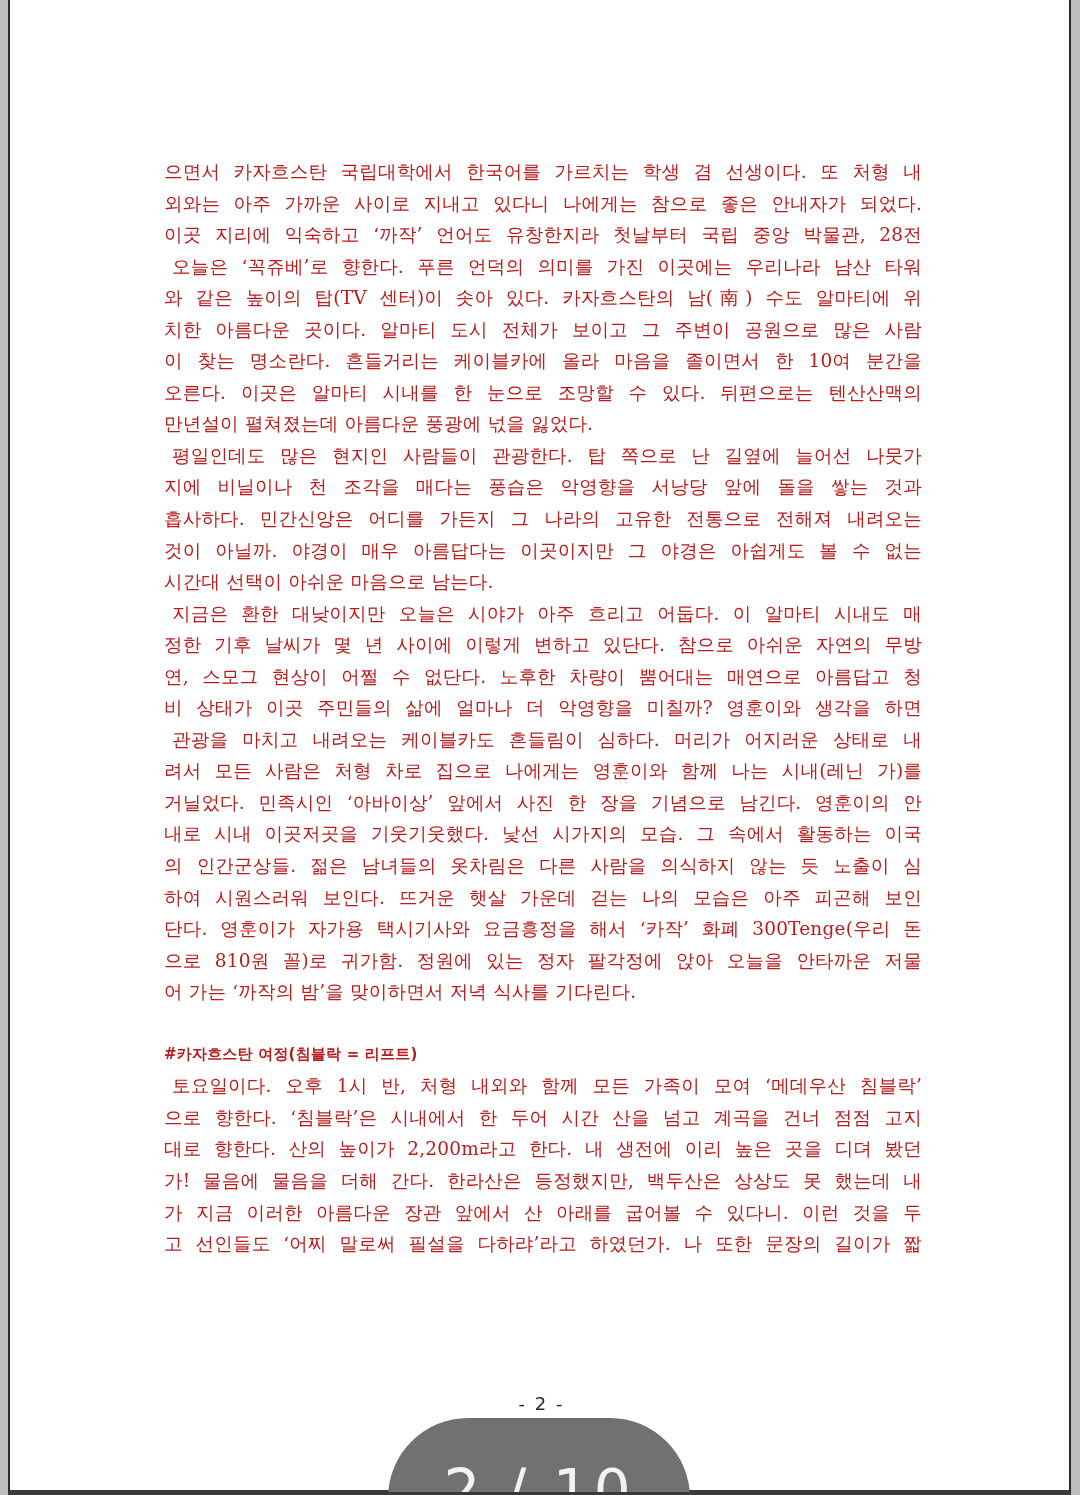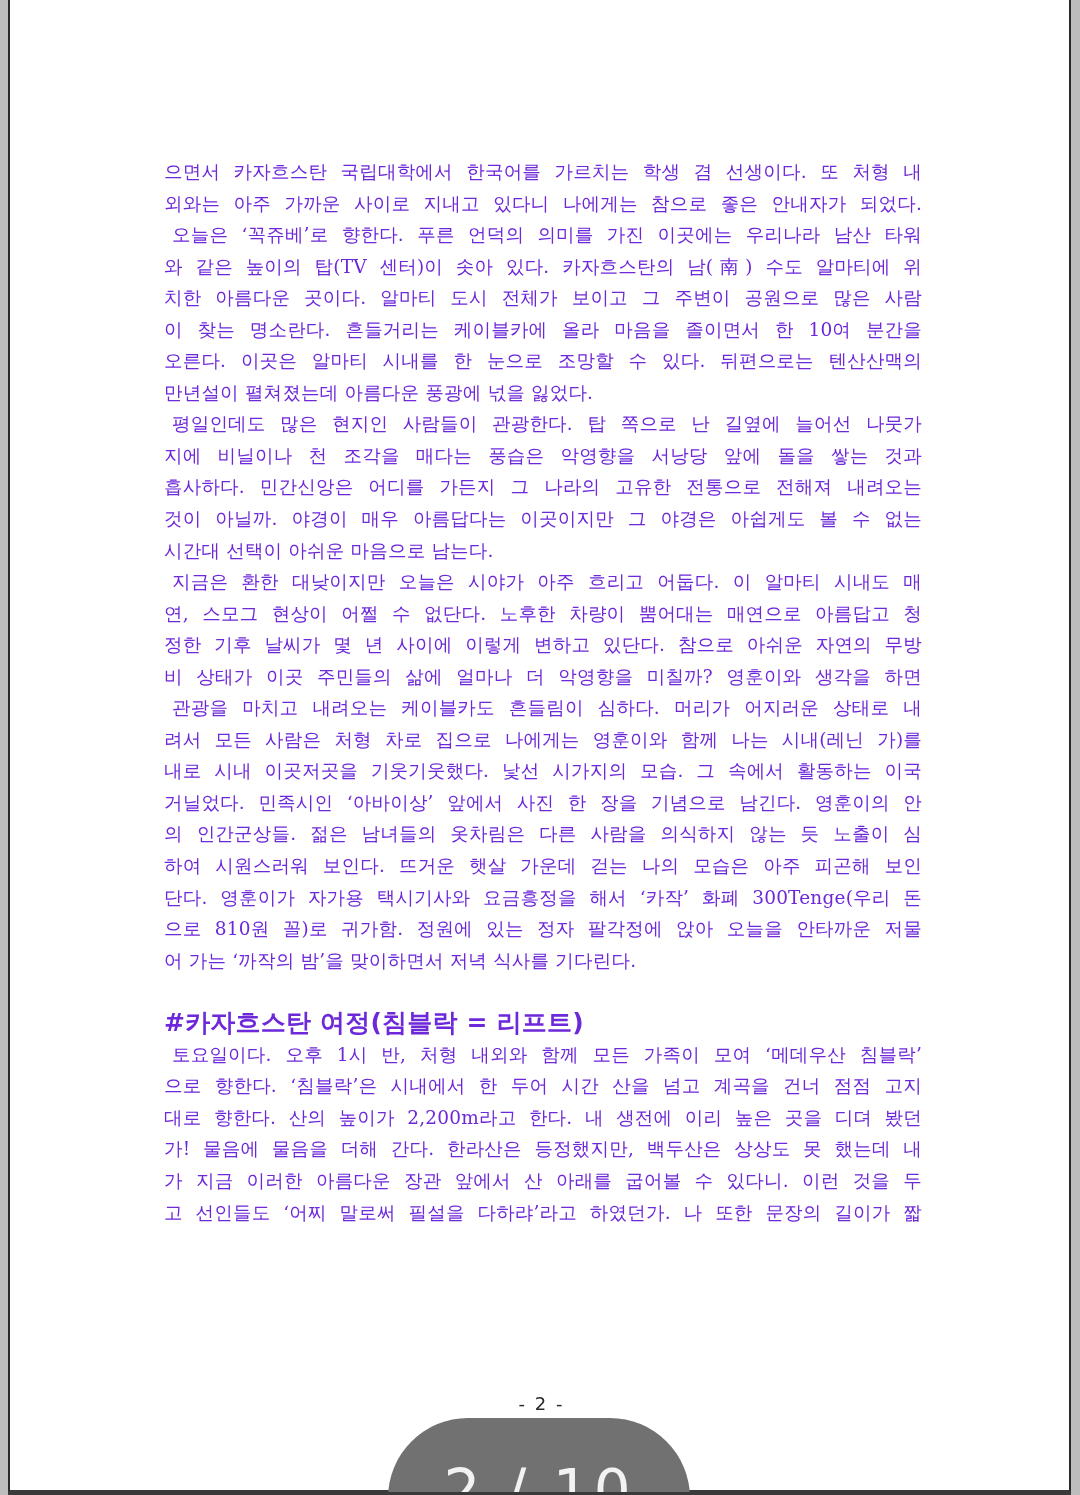--- a/index.html
+++ b/index.html
@@ -32,21 +32,21 @@
       border-bottom: 2px solid #3a3a3a;
       box-sizing: border-box;
     }
     .body-text {
       position: absolute;
       left: 154px;
       top: 158px;
       width: 758px;
       font-size: 18.5px;
       line-height: 31.55px;
-      color: #6d28d9;
+      color: #b91c1c;
       letter-spacing: 0.2px;
     }
     .line {
       display: block;
       white-space: nowrap;
       text-align: justify;
       text-align-last: justify;
       height: 31.55px;
     }
     .line.last {
@@ -54,21 +54,21 @@
     }
     .line.indent {
       padding-left: 8px;
     }
     .spacer {
       height: 31px;
     }
     .heading {
       font-family: "DejaVu Sans", "Liberation Sans", sans-serif;
       font-weight: bold;
-      font-size: 25px;
+      font-size: 15px;
       text-align-last: left;
     }
     .page-number {
       position: absolute;
       left: 0;
       width: 1063px;
       top: 1395px;
       text-align: center;
       font-family: "DejaVu Sans", "Liberation Sans", sans-serif;
       font-size: 18px;
@@ -108,39 +108,40 @@
     }
   </style>
 </head>
 <body>
 
 <div class="viewer-frame">
   <div class="page">
     <div class="body-text" id="body-text">
         <span class="line">으면서 카자흐스탄 국립대학에서 한국어를 가르치는 학생 겸 선생이다. 또 처형 내</span>
         <span class="line">외와는 아주 가까운 사이로 지내고 있다니 나에게는 참으로 좋은 안내자가 되었다.</span>
+        <span class="line">이곳 지리에 익숙하고 ‘까작’ 언어도 유창한지라 첫날부터 국립 중앙 박물관, 28전</span>
         <span class="line indent">오늘은 ‘꼭쥬베’로 향한다. 푸른 언덕의 의미를 가진 이곳에는 우리나라 남산 타워</span>
         <span class="line">와 같은 높이의 탑(TV 센터)이 솟아 있다. 카자흐스탄의 남(南) 수도 알마티에 위</span>
         <span class="line">치한  아름다운 곳이다. 알마티 도시 전체가 보이고 그 주변이 공원으로 많은 사람</span>
         <span class="line">이 찾는 명소란다. 흔들거리는 케이블카에 올라 마음을 졸이면서 한 10여 분간을</span>
         <span class="line">오른다. 이곳은 알마티 시내를 한 눈으로 조망할 수 있다. 뒤편으로는 텐산산맥의</span>
         <span class="line last">만년설이 펼쳐졌는데 아름다운 풍광에 넋을 잃었다.</span>
         <span class="line indent">평일인데도 많은 현지인 사람들이 관광한다. 탑 쪽으로 난 길옆에 늘어선 나뭇가</span>
         <span class="line">지에 비닐이나 천 조각을 매다는 풍습은 악영향을 서낭당 앞에 돌을 쌓는 것과</span>
         <span class="line">흡사하다. 민간신앙은 어디를 가든지 그 나라의 고유한 전통으로 전해져 내려오는</span>
         <span class="line">것이 아닐까. 야경이 매우 아름답다는 이곳이지만 그 야경은 아쉽게도 볼 수 없는</span>
         <span class="line last">시간대 선택이 아쉬운 마음으로 남는다.</span>
         <span class="line indent">지금은 환한 대낮이지만 오늘은 시야가 아주 흐리고 어둡다. 이 알마티 시내도 매</span>
+        <span class="line">정한 기후 날씨가 몇 년 사이에 이렇게 변하고 있단다. 참으로 아쉬운 자연의 무방</span>
         <span class="line">연, 스모그 현상이 어쩔 수 없단다. 노후한 차량이 뿜어대는 매연으로 아름답고 청</span>
-        <span class="line">정한 기후 날씨가 몇 년 사이에 이렇게 변하고 있단다. 참으로 아쉬운 자연의 무방</span>
         <span class="line">비 상태가 이곳 주민들의 삶에 얼마나 더 악영향을 미칠까? 영훈이와 생각을 하면</span>
         <span class="line indent">관광을 마치고 내려오는 케이블카도 흔들림이 심하다. 머리가 어지러운 상태로 내</span>
         <span class="line">려서 모든 사람은 처형 차로 집으로 나에게는 영훈이와 함께 나는 시내(레닌 가)를</span>
+        <span class="line">거닐었다. 민족시인 ‘아바이상’ 앞에서 사진 한 장을 기념으로 남긴다. 영훈이의 안</span>
         <span class="line">내로 시내 이곳저곳을 기웃기웃했다. 낯선 시가지의 모습. 그 속에서 활동하는 이국</span>
-        <span class="line">거닐었다. 민족시인 ‘아바이상’ 앞에서 사진 한 장을 기념으로 남긴다. 영훈이의 안</span>
         <span class="line">의 인간군상들. 젊은 남녀들의 옷차림은 다른 사람을 의식하지 않는 듯 노출이 심</span>
         <span class="line">하여 시원스러워 보인다. 뜨거운 햇살 가운데 걷는 나의 모습은 아주 피곤해 보인</span>
         <span class="line">단다. 영훈이가 자가용 택시기사와 요금흥정을 해서 ‘카작’ 화폐 300Tenge(우리 돈</span>
         <span class="line">으로 810원 꼴)로 귀가함. 정원에 있는 정자 팔각정에 앉아 오늘을 안타까운 저물</span>
         <span class="line last">어 가는 ‘까작의 밤’을 맞이하면서 저녁 식사를 기다린다.</span>
         <div class="spacer"></div>
         <span class="line heading">#카자흐스탄 여정(침블락 = 리프트)</span>
         <span class="line indent">토요일이다. 오후 1시 반, 처형 내외와 함께 모든 가족이 모여 ‘메데우산 침블락’</span>
         <span class="line">으로 향한다. ‘침블락’은 시내에서 한 두어 시간 산을 넘고 계곡을 건너 점점 고지</span>
         <span class="line">대로 향한다. 산의 높이가 2,200m라고 한다. 내 생전에 이리 높은 곳을 디뎌 봤던</span>

